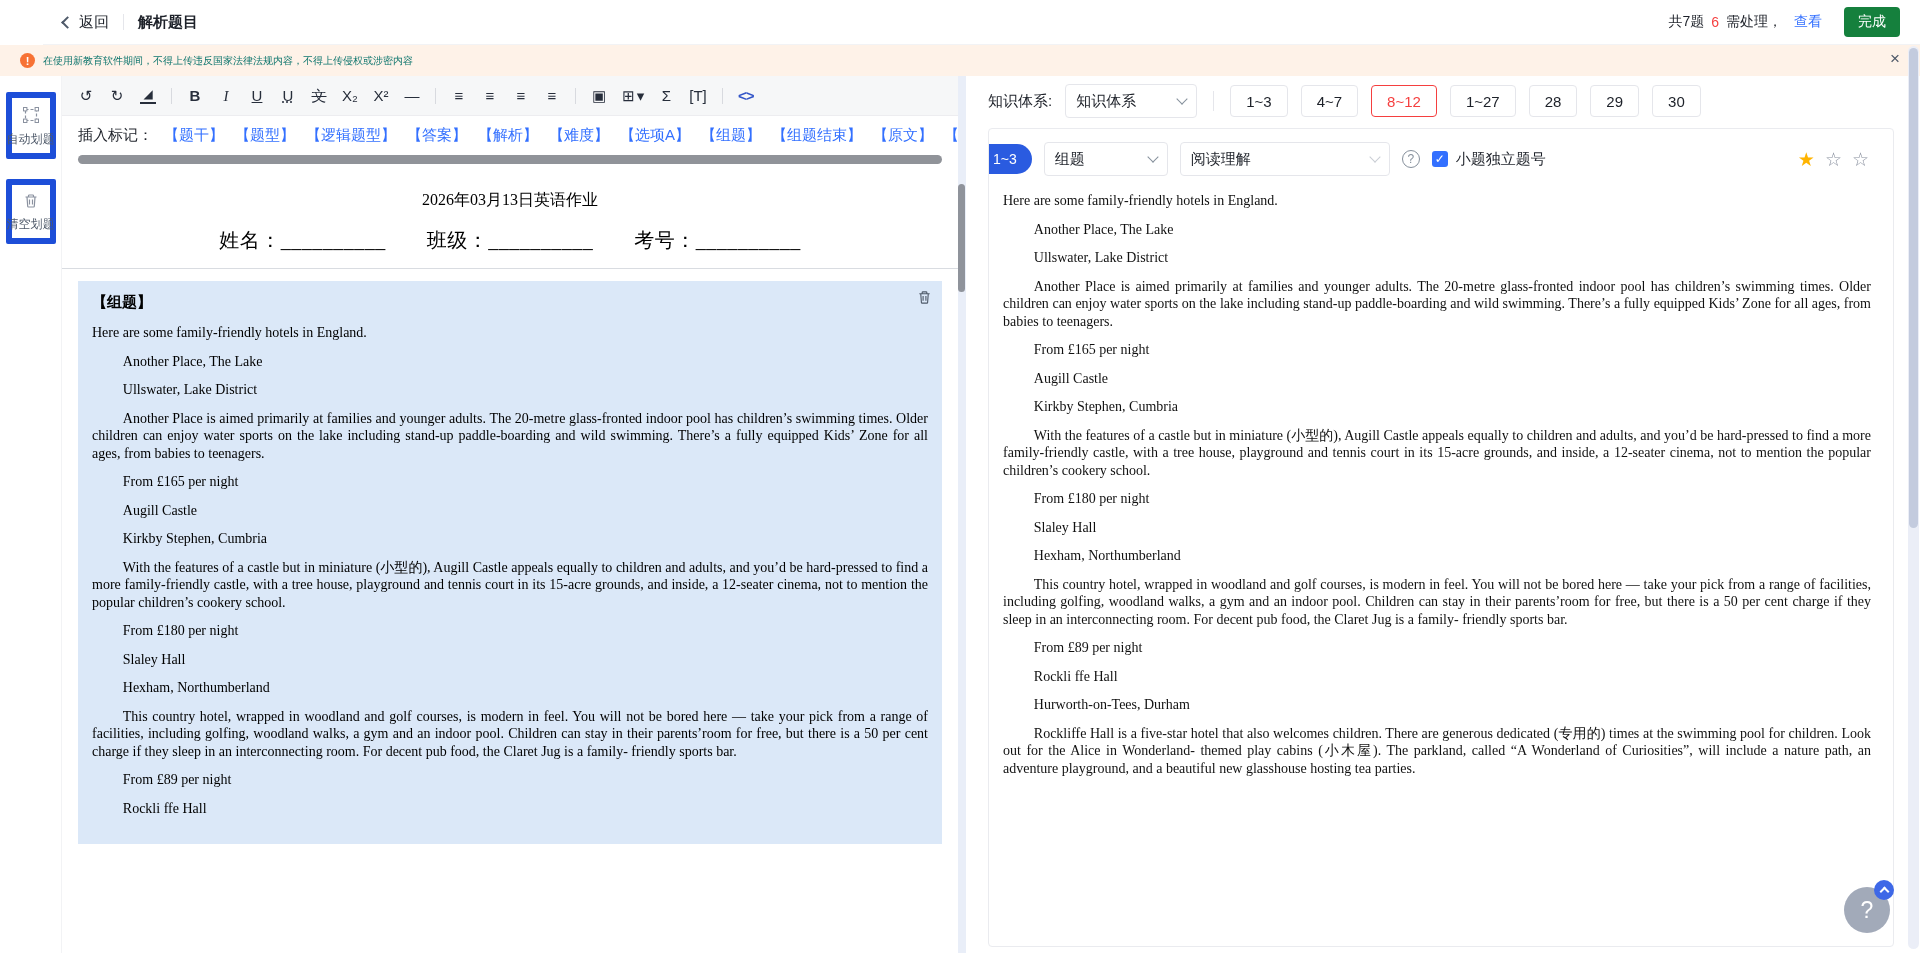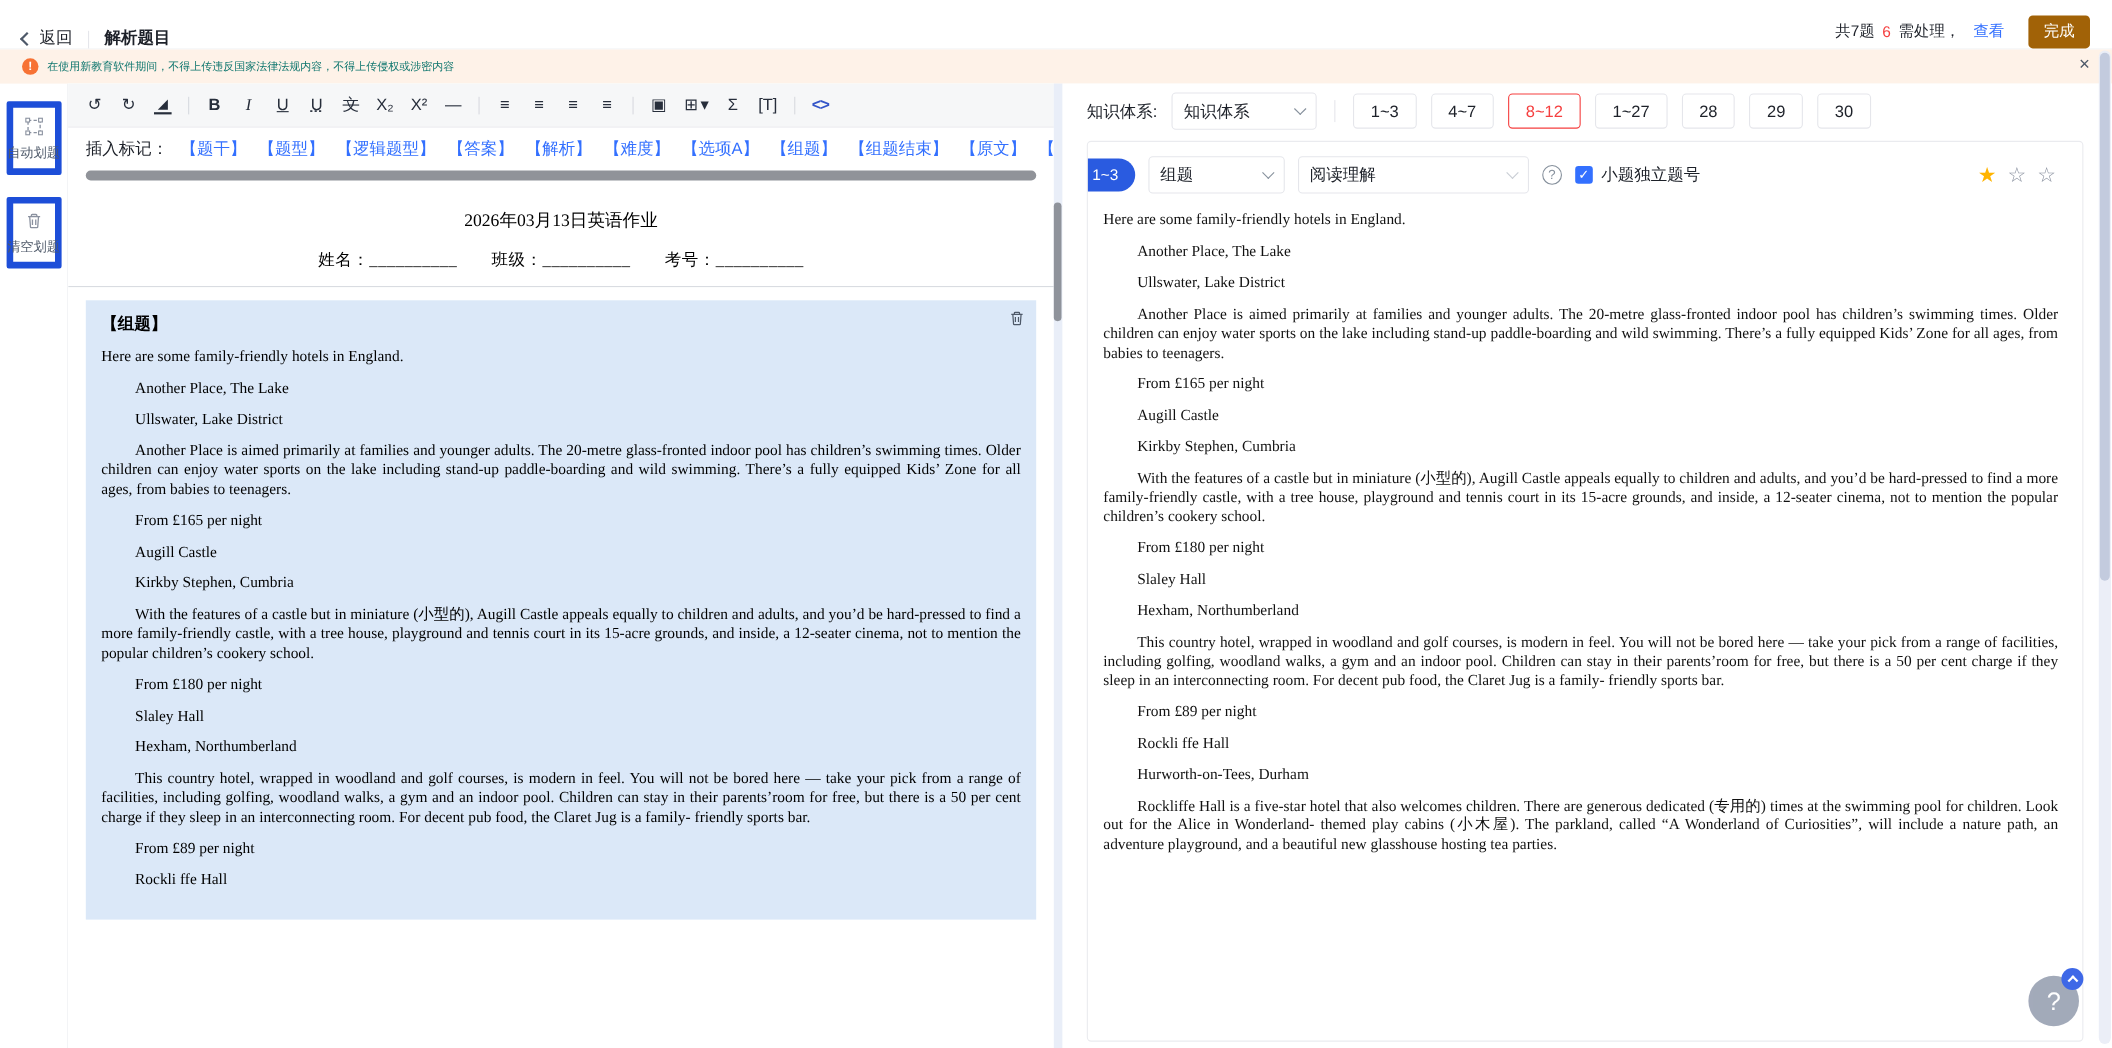--- a/index.html
+++ b/index.html
@@ -2,29 +2,29 @@
 <html><head>
 <meta charset="utf-8">
 <style>
   * { box-sizing: border-box; }
   html,body { margin:0; padding:0; }
   body {
     width:1920px; height:953px; overflow:hidden; position:relative;
     font-family:"Liberation Sans", sans-serif; background:#fff; color:#1d2129;
   }
   
-  .topbar { height:45px; display:flex; align-items:flex-end; padding:0 20px; background:#fff; border-bottom:1px solid #f2f3f5; }
+  .topbar { height:45px; display:flex; align-items:center; padding:0 20px; background:#fff; border-bottom:1px solid #f2f3f5;margin-left:43px; }
   .back { display:flex; align-items:center; gap:7px; cursor:pointer; font-size:15px; color:#1d2129; }
   .chev-left { width:9px; height:9px; border-left:2px solid #4e5969; border-bottom:2px solid #4e5969; transform:rotate(45deg); margin-top:1px; }
   .tb-div { width:1px; height:16px; background:#e5e6eb; margin:0 14px; }
   .page-title { font-size:15px; font-weight:700; }
   .topbar-right { margin-left:auto; display:flex; align-items:center; gap:4px; font-size:14px; }
   .stat-red { color:#f53f3f; margin:0 3px; }
   .view-link { color:#3370ff; cursor:pointer; margin-left:8px; }
-  .finish-btn { margin-left:18px; width:56px; height:30px; border:none; border-radius:4px; background:#a16207; color:#fff; font-size:14px; cursor:not-allowed; }
+  .finish-btn { margin-left:18px; width:56px; height:30px; border:none; border-radius:4px; background:#15803d; color:#fff; font-size:14px; cursor:not-allowed; }
   
   .banner { height:31px; background:#fef2e8; display:flex; align-items:center; padding:0 20px; position:relative; }
   .warn-ico { width:15px; height:15px; border-radius:50%; background:#f77234; color:#fff; font-size:11px; font-weight:700; display:flex; align-items:center; justify-content:center; margin-right:8px; flex:0 0 auto; }
   .banner-text { color:#0f766e; font-size:10px; }
   .banner-close { position:absolute; right:20px; top:4px; font-size:17px; color:#4e5969; cursor:pointer; }
   
   .main { display:flex; height:877px; }
   
   .rail { width:62px; background:#fff; border-right:1px solid #f2f3f5; display:flex; flex-direction:column; align-items:center; padding-top:16px; gap:20px; }
   .rail-btn { width:50px; border:6px solid #1d4ed8; border-radius:2px; background:#fff; display:flex; flex-direction:column; align-items:center; padding:8px 2px 5px; gap:7px; cursor:pointer; }
@@ -42,21 +42,21 @@
   [data-name="strikethrough-icon"] { text-decoration:line-through; }
   [data-name="format-clear-icon"] { border-bottom:2px solid #272e3b; font-size:12px; }
   [data-name="code-icon"] { color:#3355c8; font-weight:700; letter-spacing:-1px; }
   [data-name="table-icon"] { letter-spacing:-1px; }
   .tags-row { height:38px; display:flex; align-items:center; padding:0 16px; gap:11px; font-size:15px; white-space:nowrap; overflow:hidden; flex:0 0 auto; }
   .insert-label { color:#1d2129; flex:0 0 auto; }
   .tag { color:#3370ff; cursor:pointer; flex:0 0 auto; }
   .h-scrollbar { height:9px; background:#909399; border-radius:5px; margin:1px 16px 0; flex:0 0 auto; cursor:pointer; }
   .doc { flex:1; overflow:hidden; padding:14px 16px 0; font-family:"Liberation Serif", serif; color:#000; }
   .doc-title { text-align:center; font-size:16px; margin-top:12px; }
-  .doc-names { text-align:center; font-size:15px; margin-top:16px; letter-spacing:.5px; }
+  .doc-names { text-align:center; font-size:20px; margin-top:16px; letter-spacing:.5px; }
   .doc-hr { border:none; border-top:1px solid #d9dce1; margin:14px -16px 12px; }
   .doc-section { font-size:15px; margin:0 0 16px; }
   .group-block { background:#dbe8f8; padding:12px 14px 16px; position:relative; }
   .group-tag { font-weight:700; font-size:15px; margin:0 0 12px; }
   .block-trash { position:absolute; top:9px; right:10px; color:#4e5969; cursor:pointer; }
   .passage p { margin:0 0 11px; font-size:14px; line-height:17.5px; text-align:justify; }
   .passage p.ind { text-indent:2.2em; }
   .ed-vthumb { position:absolute; right:-7px; top:108px; width:7px; height:108px; background:#8f939b; border-radius:4px; z-index:3; cursor:pointer; }
   
   .divider-col { width:8px; background:#e9eef8; position:relative; }

